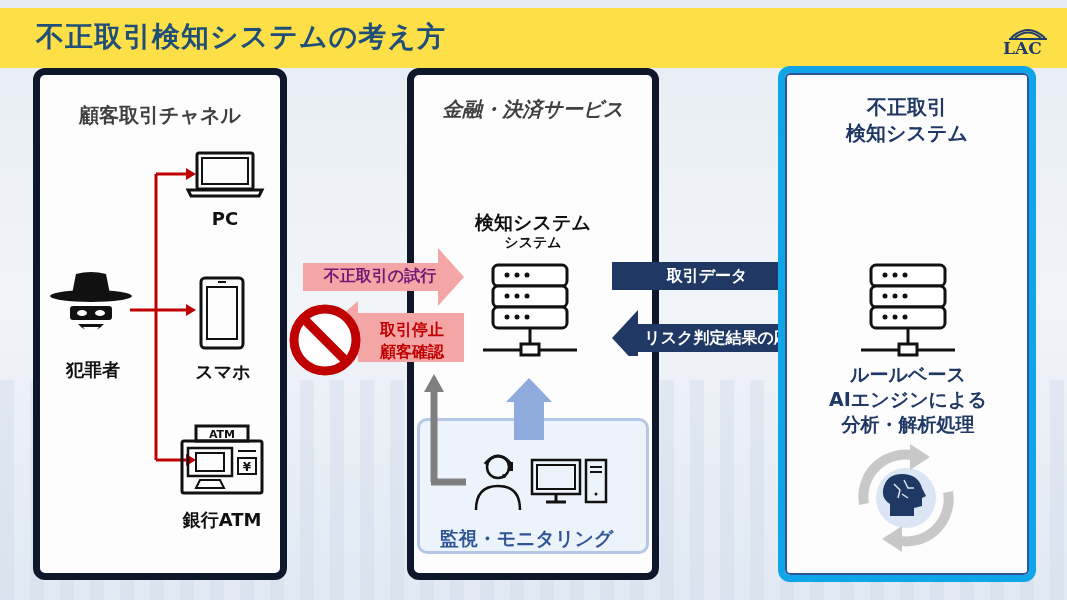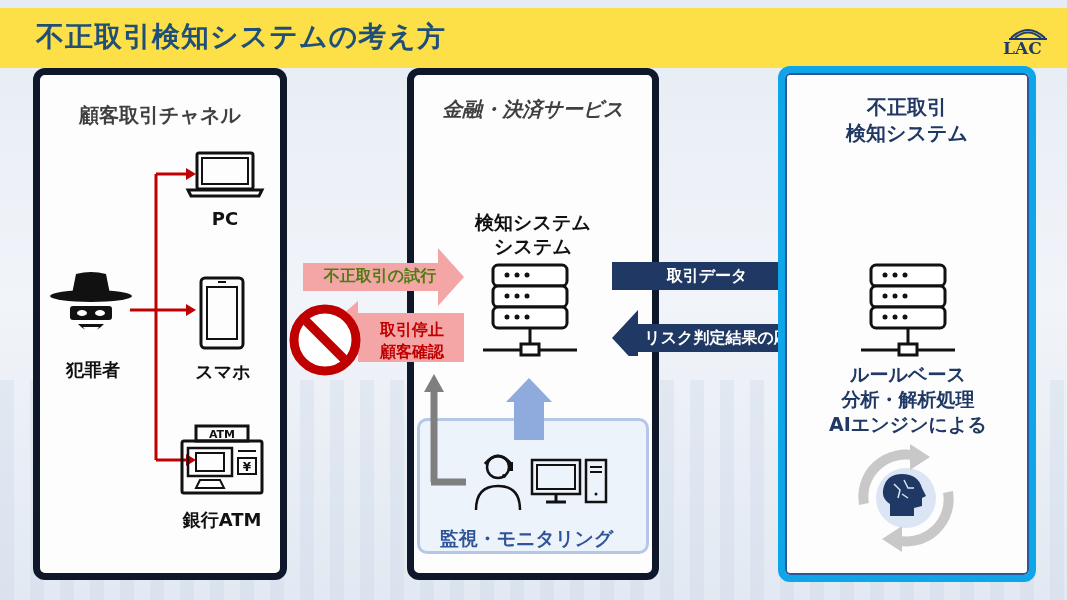--- a/index.html
+++ b/index.html
@@ -96,21 +96,21 @@
   <text x="67" y="47" text-anchor="middle" font-size="12" font-weight="bold" font-family="DejaVu Sans, sans-serif" fill="#111">¥</text>
   <path d="M16 64 L20 56 L40 56 L44 64 Z" fill="none" stroke="#111" stroke-width="2"></path>
 </svg>
 <div class="label" style="left:170px;top:508px;width:104px;">銀行ATM</div>
 
 <div class="panel p2">
   <div class="ptitle" style="top:20px;">金融・決済サービス</div>
 </div>
 
 <div class="label" style="left:407px;top:210px;width:252px;font-size:19px;">検知システム</div>
-<div class="label" style="left:407px;top:234px;width:252px;font-size:19px;">システム</div>
+<div class="label" style="left:407px;top:234px;width:252px;font-size:14px;">システム</div>
 
 <svg class="icon" style="left:480px;top:262px;" width="100" height="96" viewBox="0 0 100 96">
   <g fill="#fff" stroke="#111" stroke-width="3">
     <rect x="13" y="3" width="74" height="21" rx="5"></rect>
     <rect x="13" y="24" width="74" height="21" rx="5"></rect>
     <rect x="13" y="45" width="74" height="21" rx="5"></rect>
   </g>
   <g fill="#111">
     <circle cx="27" cy="13" r="2.5"></circle>
       <circle cx="37" cy="13" r="2.5"></circle>
@@ -124,21 +124,21 @@
   </g>
   <line x1="50" y1="66" x2="50" y2="82" stroke="#111" stroke-width="3"></line>
   <line x1="3" y1="88" x2="97" y2="88" stroke="#111" stroke-width="3"></line>
   <rect x="41" y="82" width="18" height="11" fill="#fff" stroke="#111" stroke-width="3"></rect>
 </svg>
 
 <svg class="icon" style="left:298px;top:245px;" width="170" height="130">
   <polygon points="5,18 140,18 140,3 166,32 140,61 140,46 5,46" fill="#f4a6a6"></polygon>
   <polygon points="30,82 60,56 60,68 166,68 166,117 60,117 60,110" fill="#f4a6a6"></polygon>
 </svg>
-<div class="arrow-text" style="left:300px;top:266px;width:160px;color:#4d7c0f;">不正取引の試行</div>
+<div class="arrow-text" style="left:300px;top:266px;width:160px;color:#701a75;">不正取引の試行</div>
 <div class="arrow-text" style="left:362px;top:320px;width:100px;color:#c00000;">取引停止</div>
 <div class="arrow-text" style="left:362px;top:342px;width:100px;color:#c00000;">顧客確認</div>
 
 <svg class="icon" style="left:288px;top:303px;" width="74" height="74" viewBox="0 0 74 74">
   <circle cx="37" cy="37" r="31" fill="#fff" stroke="#c00000" stroke-width="9"></circle>
   <line x1="16" y1="16" x2="58" y2="58" stroke="#c00000" stroke-width="9"></line>
 </svg>
 
 <svg class="icon" style="left:610px;top:248px;" width="222" height="108">
   <polygon points="2,14 190,14 190,2 220,28 190,54 190,42 2,42" fill="#1f3864"></polygon>
@@ -204,17 +204,17 @@
   <path d="M14 62 A42 42 0 0 1 66 14" fill="none" stroke="#c8c8c8" stroke-width="10"></path>
   <polygon points="60,2 80,15 60,28" fill="#c8c8c8"></polygon>
   <path d="M98 50 A42 42 0 0 1 46 98" fill="none" stroke="#c8c8c8" stroke-width="10"></path>
   <polygon points="52,84 32,97 52,110" fill="#c8c8c8"></polygon>
   <path d="M40 74 L40 62 Q30 56 34 44 Q38 32 52 32 Q68 32 72 46 L76 54 L72 56 L72 64 L64 66 L64 74 Z" fill="#1f3864"></path>
   <path d="M44 42 L50 48 L48 56 M54 38 L58 46 L64 46 M52 52 L58 56" stroke="#dbe5f3" stroke-width="1.5" fill="none"></path>
 </svg>
 
 <div class="ai-text">
   <div>ルールベース</div>
+  <div>AIエンジンによる</div>
   <div>分析・解析処理</div>
-  <div>AIエンジンによる</div>
 </div>
 
 <div class="ai-mark">ai</div>
 
 </body></html>

